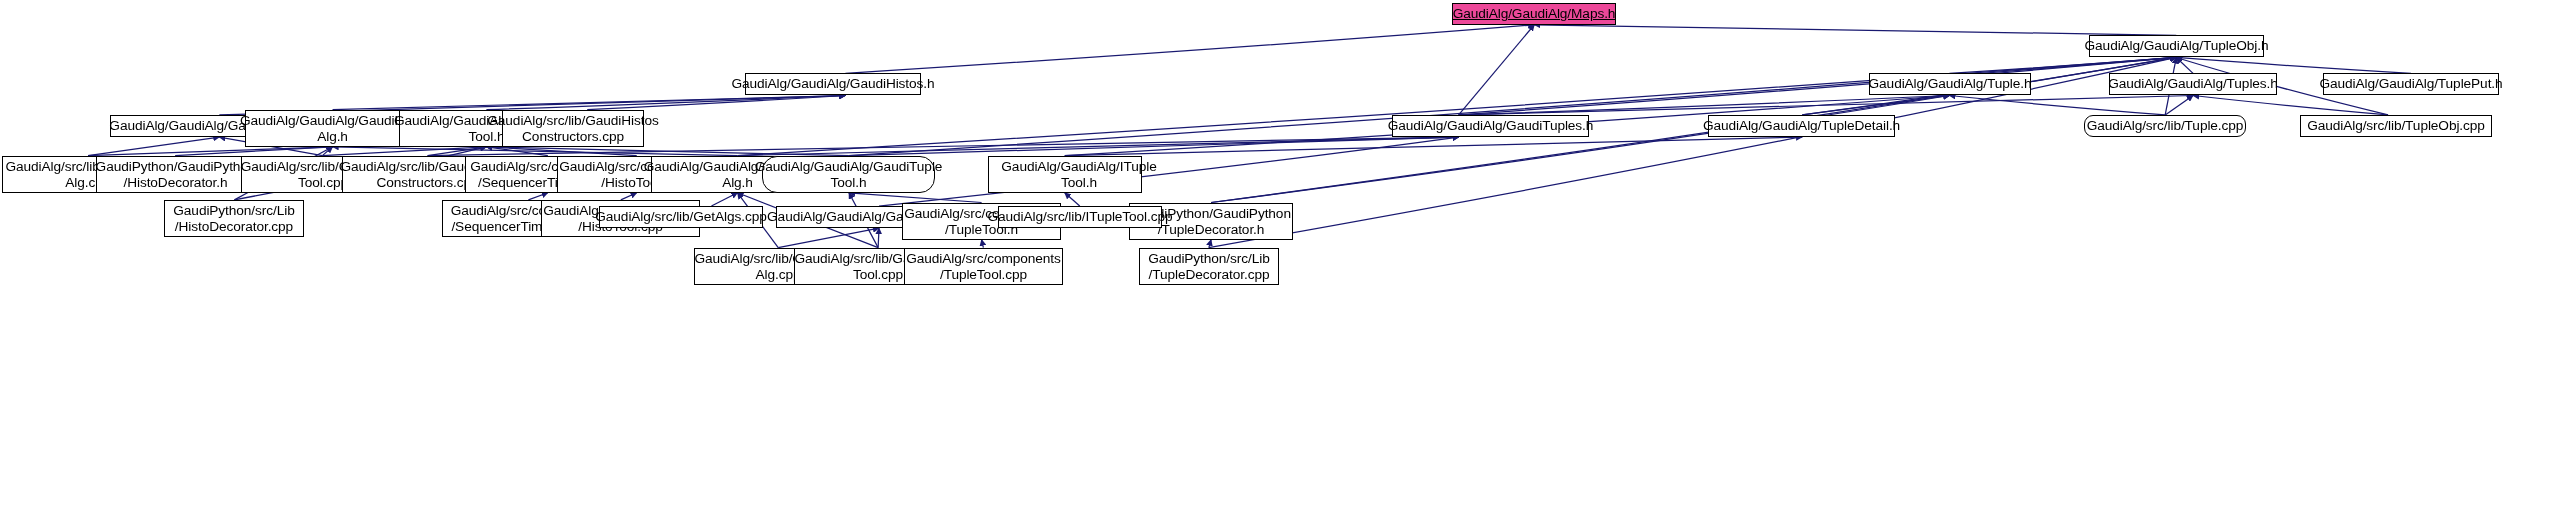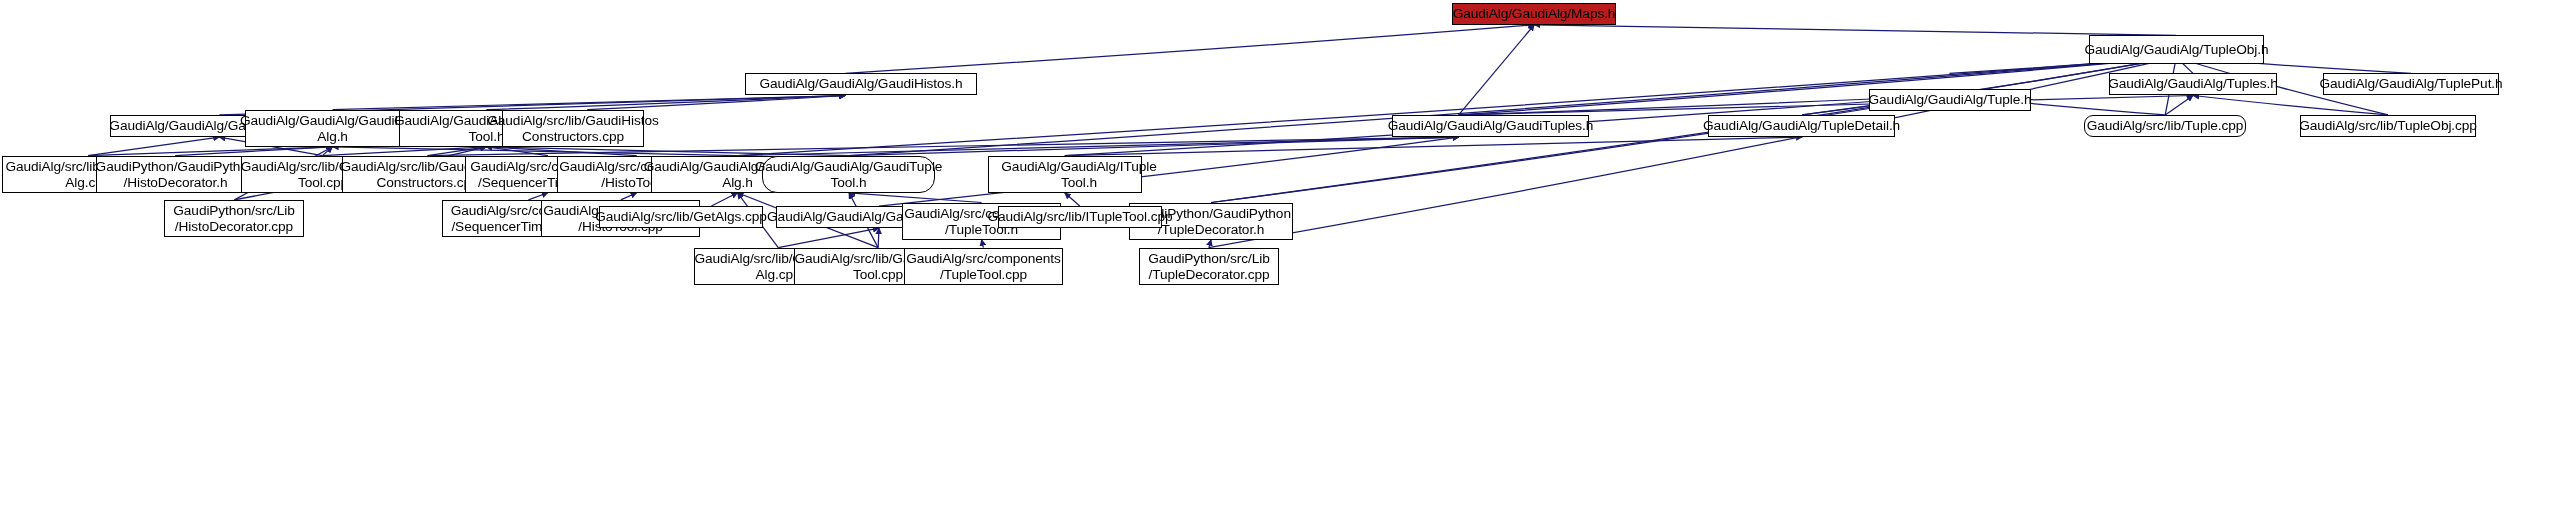--- a/index.html
+++ b/index.html
@@ -33,22 +33,23 @@
     line-height: 1.12;
     text-align: center;
     display: flex;
     align-items: center;
     justify-content: center;
     white-space: pre-line;
     letter-spacing: -0.1px;
     z-index: 5;
   }
   .node.root {
-    background: #b91c1c;
+    background: #ec4899;
     border-color: #000000;
+    text-decoration: underline;
   }
 </style>
 </head>
 <body>
 
 <div id="graph">
   <svg id="edges" viewBox="0 0 2913 579">
     <defs>
       <marker id="arrow" viewBox="0 0 10 10" refX="9" refY="5" markerWidth="5.5" markerHeight="5.5" orient="auto-start-reverse">
         <path d="M 0 0 L 10 5 L 0 10 z" fill="#191970"></path>
@@ -108,36 +109,36 @@
         <path d="M 1110 229 Q 1035 223.5 960 218" stroke="#191970" stroke-width="1.4" fill="none" marker-end="url(#arrow)"></path>
         <path d="M 880 280 Q 937 269 994 258" stroke="#191970" stroke-width="1.4" fill="none" marker-end="url(#arrow)"></path>
         <path d="M 993 280 Q 993.5 269 994 258" stroke="#191970" stroke-width="1.4" fill="none" marker-end="url(#arrow)"></path>
         <path d="M 1112 280 Q 1111 275.5 1110 271" stroke="#191970" stroke-width="1.4" fill="none" marker-end="url(#arrow)"></path>
         <path d="M 1221 233 Q 1212.5 225.5 1204 218" stroke="#191970" stroke-width="1.4" fill="none" marker-end="url(#arrow)"></path>
         <path d="M 1367 280 Q 1368.25 275.5 1369.5 271" stroke="#191970" stroke-width="1.4" fill="none" marker-end="url(#arrow)"></path>
       </g>
   </svg>
   <div id="node-layer">
       <div class="node root" style="left: 1452px; top: 2.7px; width: 164px; height: 22px;">GaudiAlg/GaudiAlg/Maps.h</div>
-      <div class="node" style="left: 2089px; top: 35px; width: 175px; height: 29px;">GaudiAlg/GaudiAlg/TupleObj.h</div>
-      <div class="node" style="left: 745px; top: 73px; width: 232px; height: 22px;">GaudiAlg/GaudiAlg/GaudiHistos.h</div>
-      <div class="node" style="left: 1869px; top: 73px; width: 162px; height: 22px; margin-top: 16px;">GaudiAlg/GaudiAlg/Tuple.h</div>
+      <div class="node" style="left: 2089px; top: 35px; width: 175px; height: 22px;">GaudiAlg/GaudiAlg/TupleObj.h</div>
+      <div class="node" style="left: 745px; top: 73px; width: 176px; height: 22px;">GaudiAlg/GaudiAlg/GaudiHistos.h</div>
+      <div class="node" style="left: 1869px; top: 73px; width: 162px; height: 22px;">GaudiAlg/GaudiAlg/Tuple.h</div>
       <div class="node" style="left: 2109px; top: 73px; width: 168px; height: 22px;">GaudiAlg/GaudiAlg/Tuples.h</div>
       <div class="node" style="left: 2323px; top: 73px; width: 176px; height: 22px;">GaudiAlg/GaudiAlg/TuplePut.h</div>
       <div class="node" style="left: 110px; top: 115px; width: 219px; height: 22px;">GaudiAlg/GaudiAlg/GaudiHistos.icpp</div>
       <div class="node" style="left: 245px; top: 110px; width: 175px; height: 37px;">GaudiAlg/GaudiAlg/GaudiHisto
 Alg.h</div>
       <div class="node" style="left: 399px; top: 110px; width: 175px; height: 37px;">GaudiAlg/GaudiAlg/GaudiHisto
 Tool.h</div>
       <div class="node" style="left: 502px; top: 110px; width: 142px; height: 37px;">GaudiAlg/src/lib/GaudiHistos
 Constructors.cpp</div>
       <div class="node" style="left: 1708px; top: 115px; width: 187px; height: 22px;">GaudiAlg/GaudiAlg/TupleDetail.h</div>
       <div class="node" style="left: 1360px; top: 115px; width: 197px; height: 22px; margin-left: 32px;">GaudiAlg/GaudiAlg/GaudiTuples.h</div>
       <div class="node" style="left: 2084px; top: 115px; width: 162px; height: 22px; border-radius: 9px;">GaudiAlg/src/lib/Tuple.cpp</div>
-      <div class="node" style="left: 2300px; top: 115px; width: 176px; height: 22px;">GaudiAlg/src/lib/TupleObj.cpp</div>
+      <div class="node" style="left: 2300px; top: 115px; width: 192px; height: 22px;">GaudiAlg/src/lib/TupleObj.cpp</div>
       <div class="node" style="left: 1.8px; top: 156px; width: 172px; height: 37px;">GaudiAlg/src/lib/GaudiHisto
 Alg.cpp</div>
       <div class="node" style="left: 96px; top: 156px; width: 159px; height: 37px;">GaudiPython/GaudiPython
 /HistoDecorator.h</div>
       <div class="node" style="left: 241px; top: 156px; width: 164px; height: 37px;">GaudiAlg/src/lib/GaudiHisto
 Tool.cpp</div>
       <div class="node" style="left: 342px; top: 156px; width: 171px; height: 37px;">GaudiAlg/src/lib/GaudiTuples
 Constructors.cpp</div>
       <div class="node" style="left: 465px; top: 156px; width: 165px; height: 37px;">GaudiAlg/src/components
 /SequencerTimerTool.h</div>

